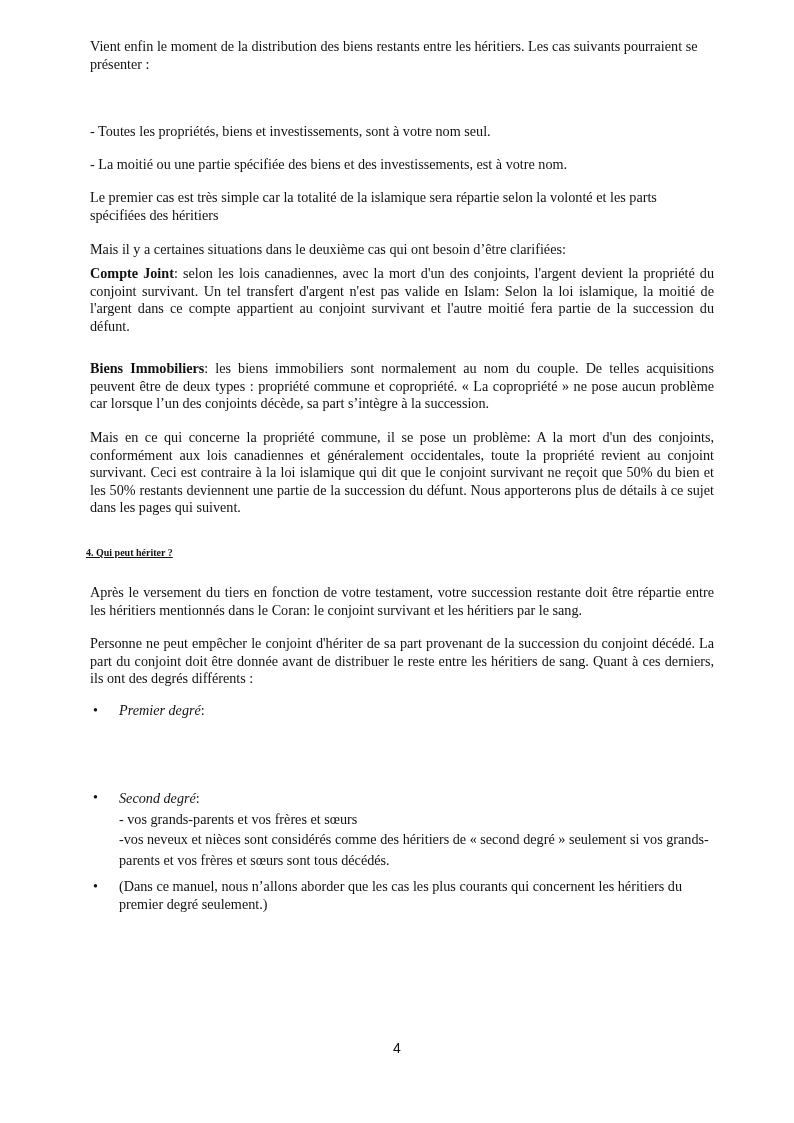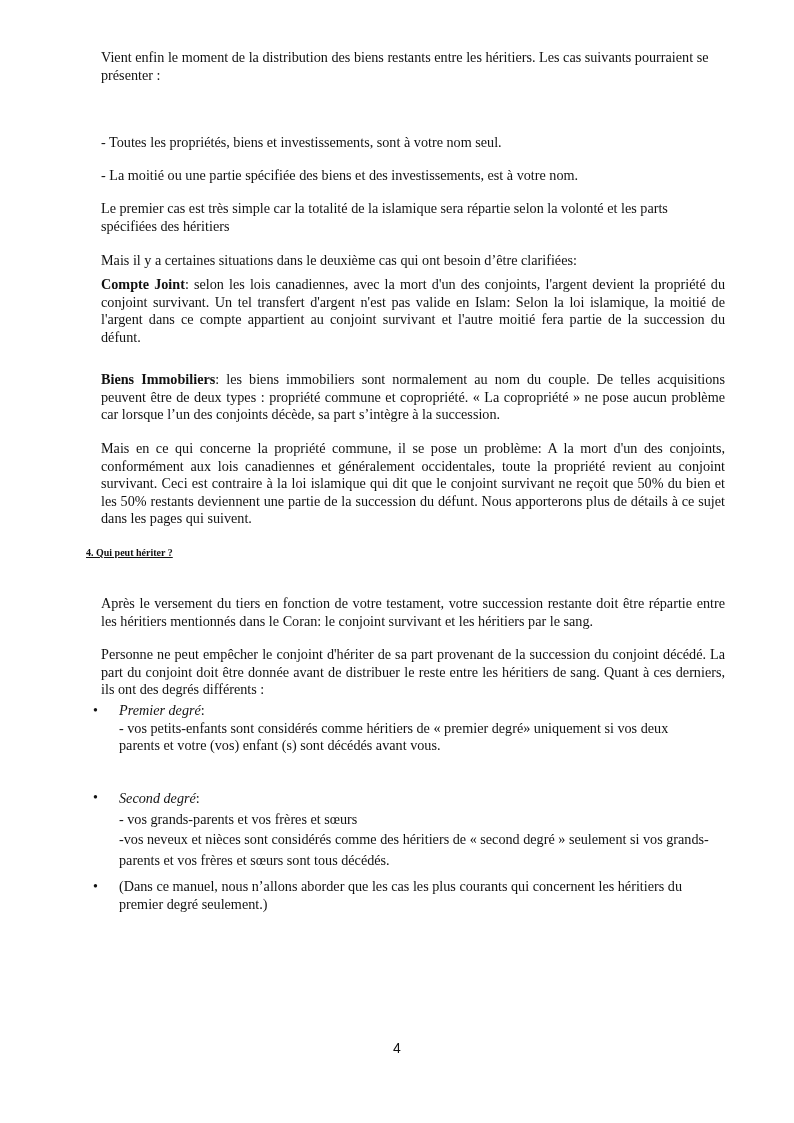--- a/index.html
+++ b/index.html
@@ -1,21 +1,21 @@
 <!DOCTYPE html>
 <html><head>
 <meta charset="utf-8">
 <style>
   html, body { margin: 0; padding: 0; background: #ffffff; }
   body { width: 794px; height: 1123px; position: relative; overflow: hidden; }
   .page {
     position: absolute; left: 86px; top: 0; width: 624px;
     font-family: "Liberation Serif", serif; font-size: 14.2px; line-height: 17.6px; color: #111;
   }
-  .p { position: absolute; left: 0; width: 624px; margin: 15px; }
+  .p { position: absolute; left: 0; width: 624px; margin: 4px; }
   .just { text-align: justify; text-align-last: left; }
   .heading { position: absolute; left: 0; font-weight: bold; text-decoration: underline; font-size: 10px; }
   b { font-weight: bold; }
   .li { position: absolute; left: 0; width: 624px; }
   .bullet { position: absolute; left: 7px; top: 0; font-size: 14px; }
   .li-body { position: absolute; left: 33px; width: 591px; }
   .li-title { font-style: italic; }
   .pagenum { position: absolute; top: 1040px; left: 0; width: 794px; text-align: center;
     font-family: "Liberation Sans", sans-serif; font-size: 14px; color: #111; }
 </style>
@@ -38,21 +38,20 @@
 
   <div class="heading" style="top:544px">4. Qui peut hériter ?</div>
 
   <p class="p just" style="top:580px">Après le versement du tiers en fonction de votre testament, votre succession restante doit être répartie entre les héritiers mentionnés dans le Coran: le conjoint survivant et les héritiers par le sang.</p>
   <p class="p just" style="top:631px">Personne ne peut empêcher le conjoint d'hériter de sa part provenant de la succession du conjoint décédé. La part du conjoint doit être donnée avant de distribuer le reste entre les héritiers de sang. Quant à ces derniers, ils ont des degrés différents :</p>
 
   <div class="li" style="top:702px">
     <span class="bullet">•</span>
     <div class="li-body">
       <div><span class="li-title">Premier degré</span><span>:</span></div>
-      <div>- vos petits-enfants sont considérés comme héritiers de « premier degré» uniquement si vos deux parents et votre (vos) enfant (s) sont décédés avant vous.</div>
     </div>
   </div>
 
   <div class="li" style="top:788px; line-height:20.5px">
     <span class="bullet">•</span>
     <div class="li-body">
       <div><span class="li-title">Second degré</span><span>:</span></div>
       <div>- vos grands-parents et vos frères et sœurs</div>
       <div>-vos neveux et nièces sont considérés comme des héritiers de « second degré » seulement si vos grands-parents et vos frères et sœurs sont tous décédés.</div>
     </div>

